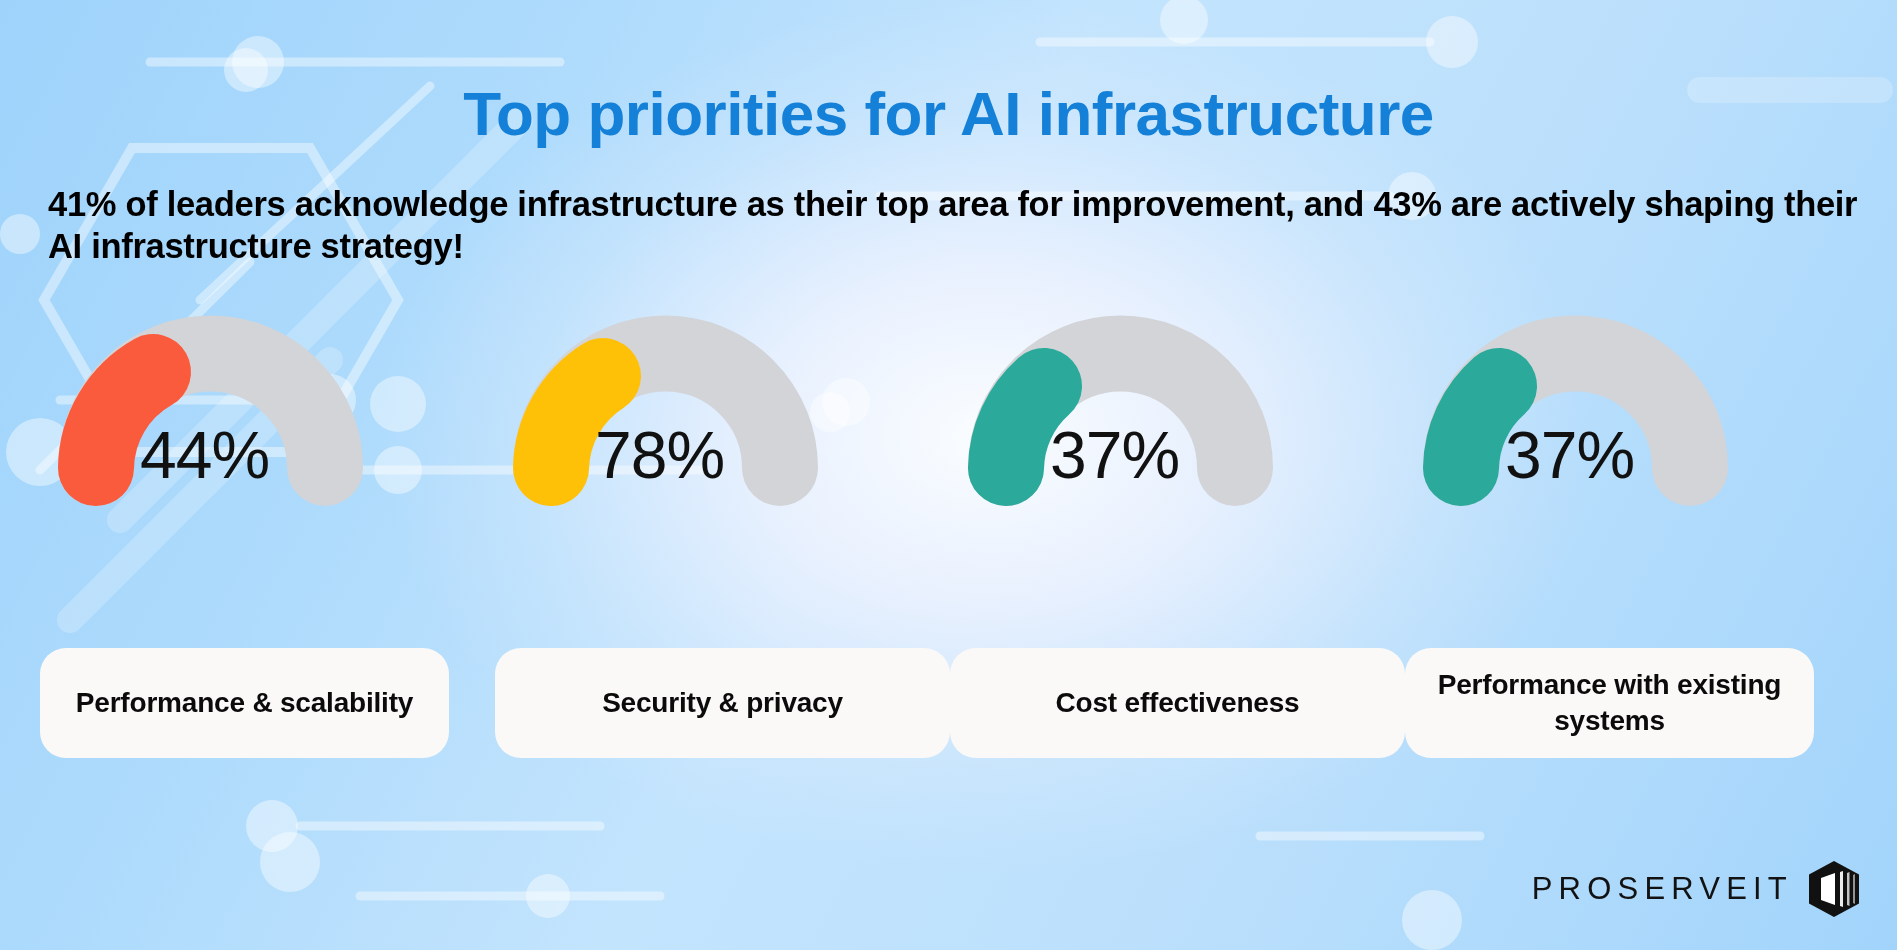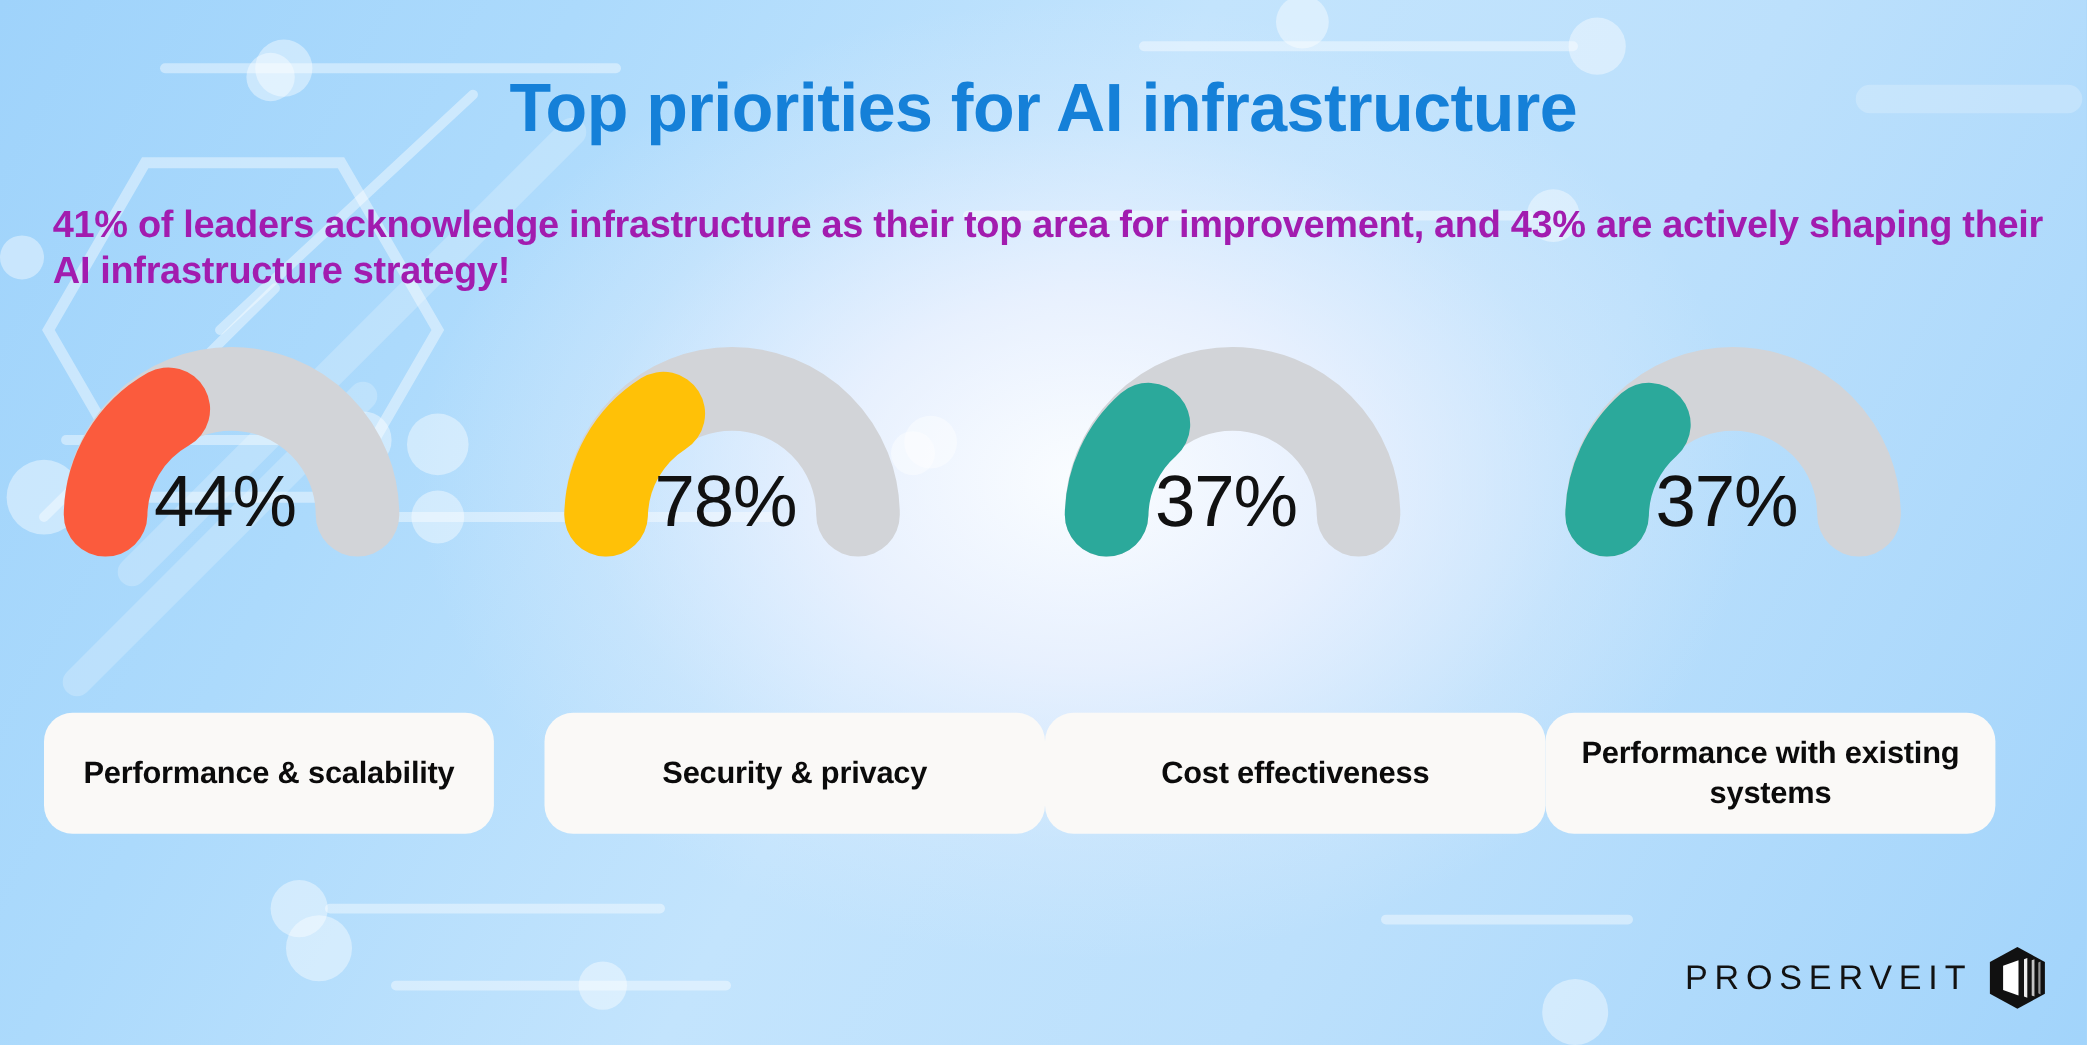--- a/index.html
+++ b/index.html
@@ -23,39 +23,39 @@
     position:absolute; inset:0;
     background:
       radial-gradient(ellipse 780px 560px at 52% 46%, rgba(255,255,255,0.92) 0%, rgba(248,246,255,0.70) 30%, rgba(226,238,253,0.30) 58%, rgba(226,238,253,0) 78%),
       linear-gradient(118deg, #9FD3FB 0%, #ACDAFC 22%, #C3E4FD 46%, #BCE0FC 68%, #A2D4FB 100%);
   }
   .bg-svg { position:absolute; inset:0; }
 
   
   .title {
     position:absolute;
-    top:63px; left:0; right:0;
+    top:78px; left:0; right:0;
     text-align:center;
     font-size:62px;
     font-weight:bold;
     letter-spacing:-0.5px;
     color:#1580D8;
     font-family:"Liberation Sans", sans-serif;
   }
 
   
   .subtitle {
     position:absolute;
     top:183px;
     left:48px;
     width:1810px;
     font-size:34.5px;
     font-weight:bold;
     line-height:1.22;
-    color:#a21caf;
+    color:#000000;
     letter-spacing:-0.3px;
   }
 
   
   .gauges {
     position:absolute;
     top:318px;
     left:40px;
     width:1820px;
     height:175px;

